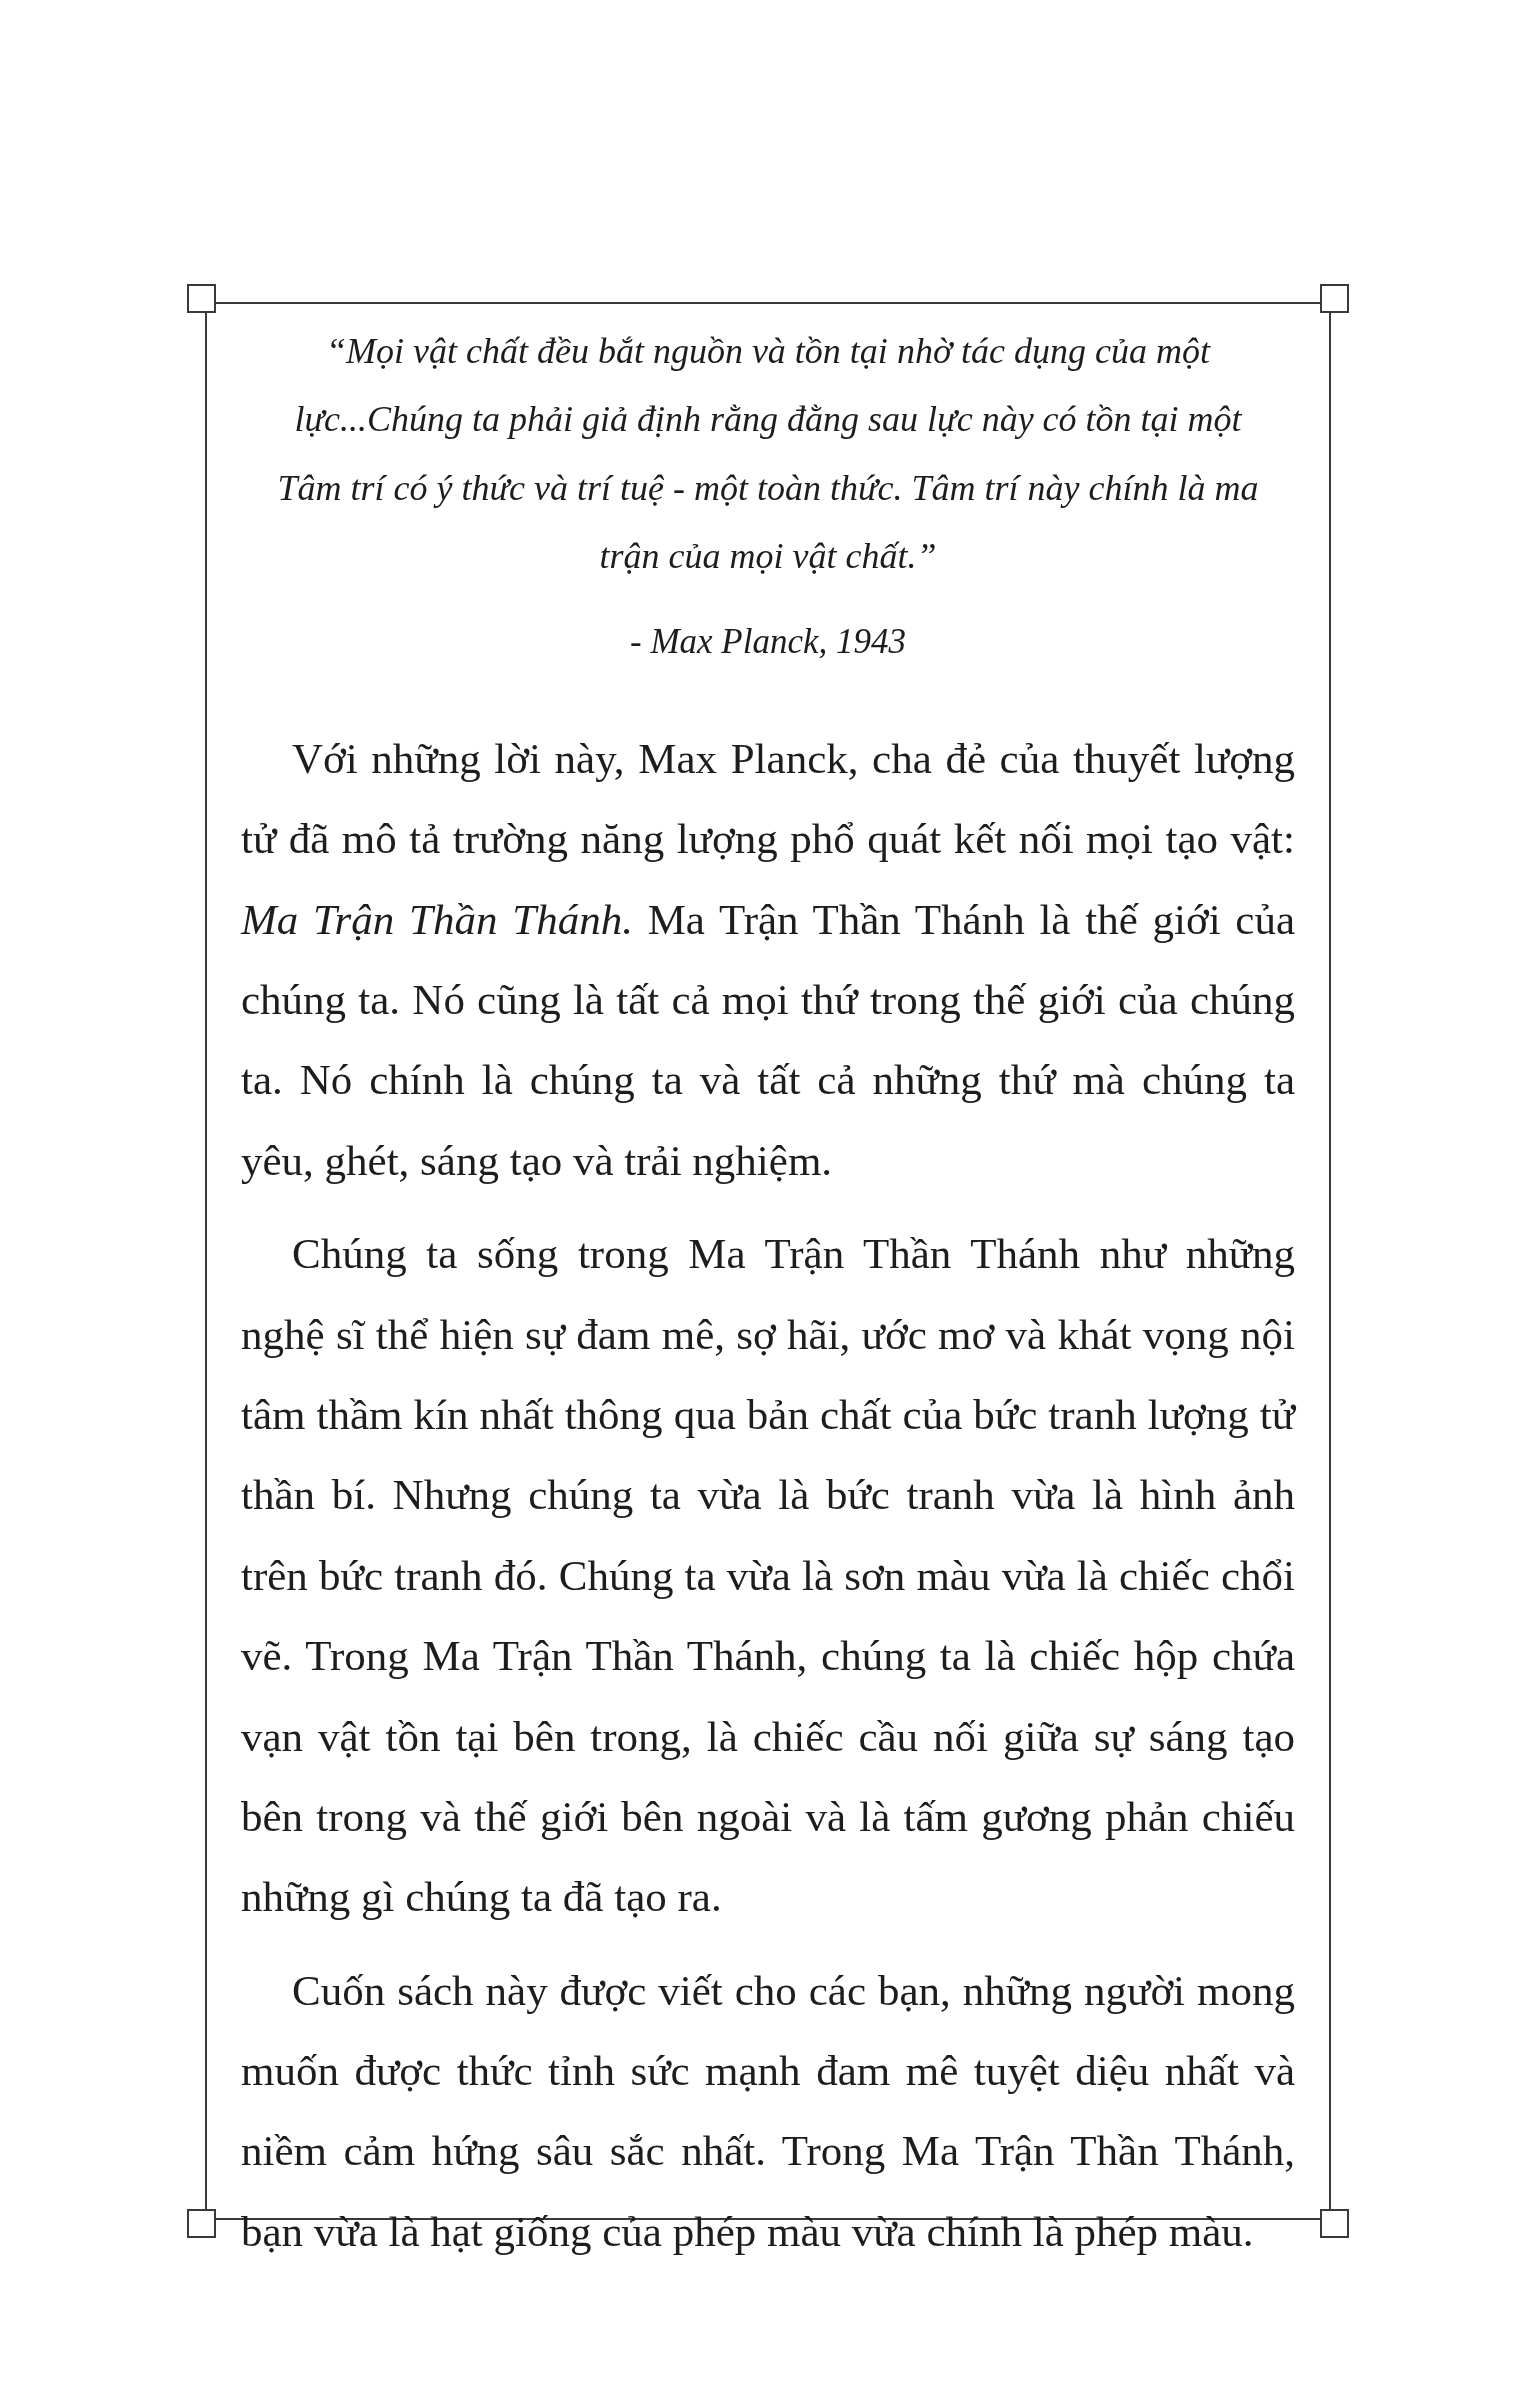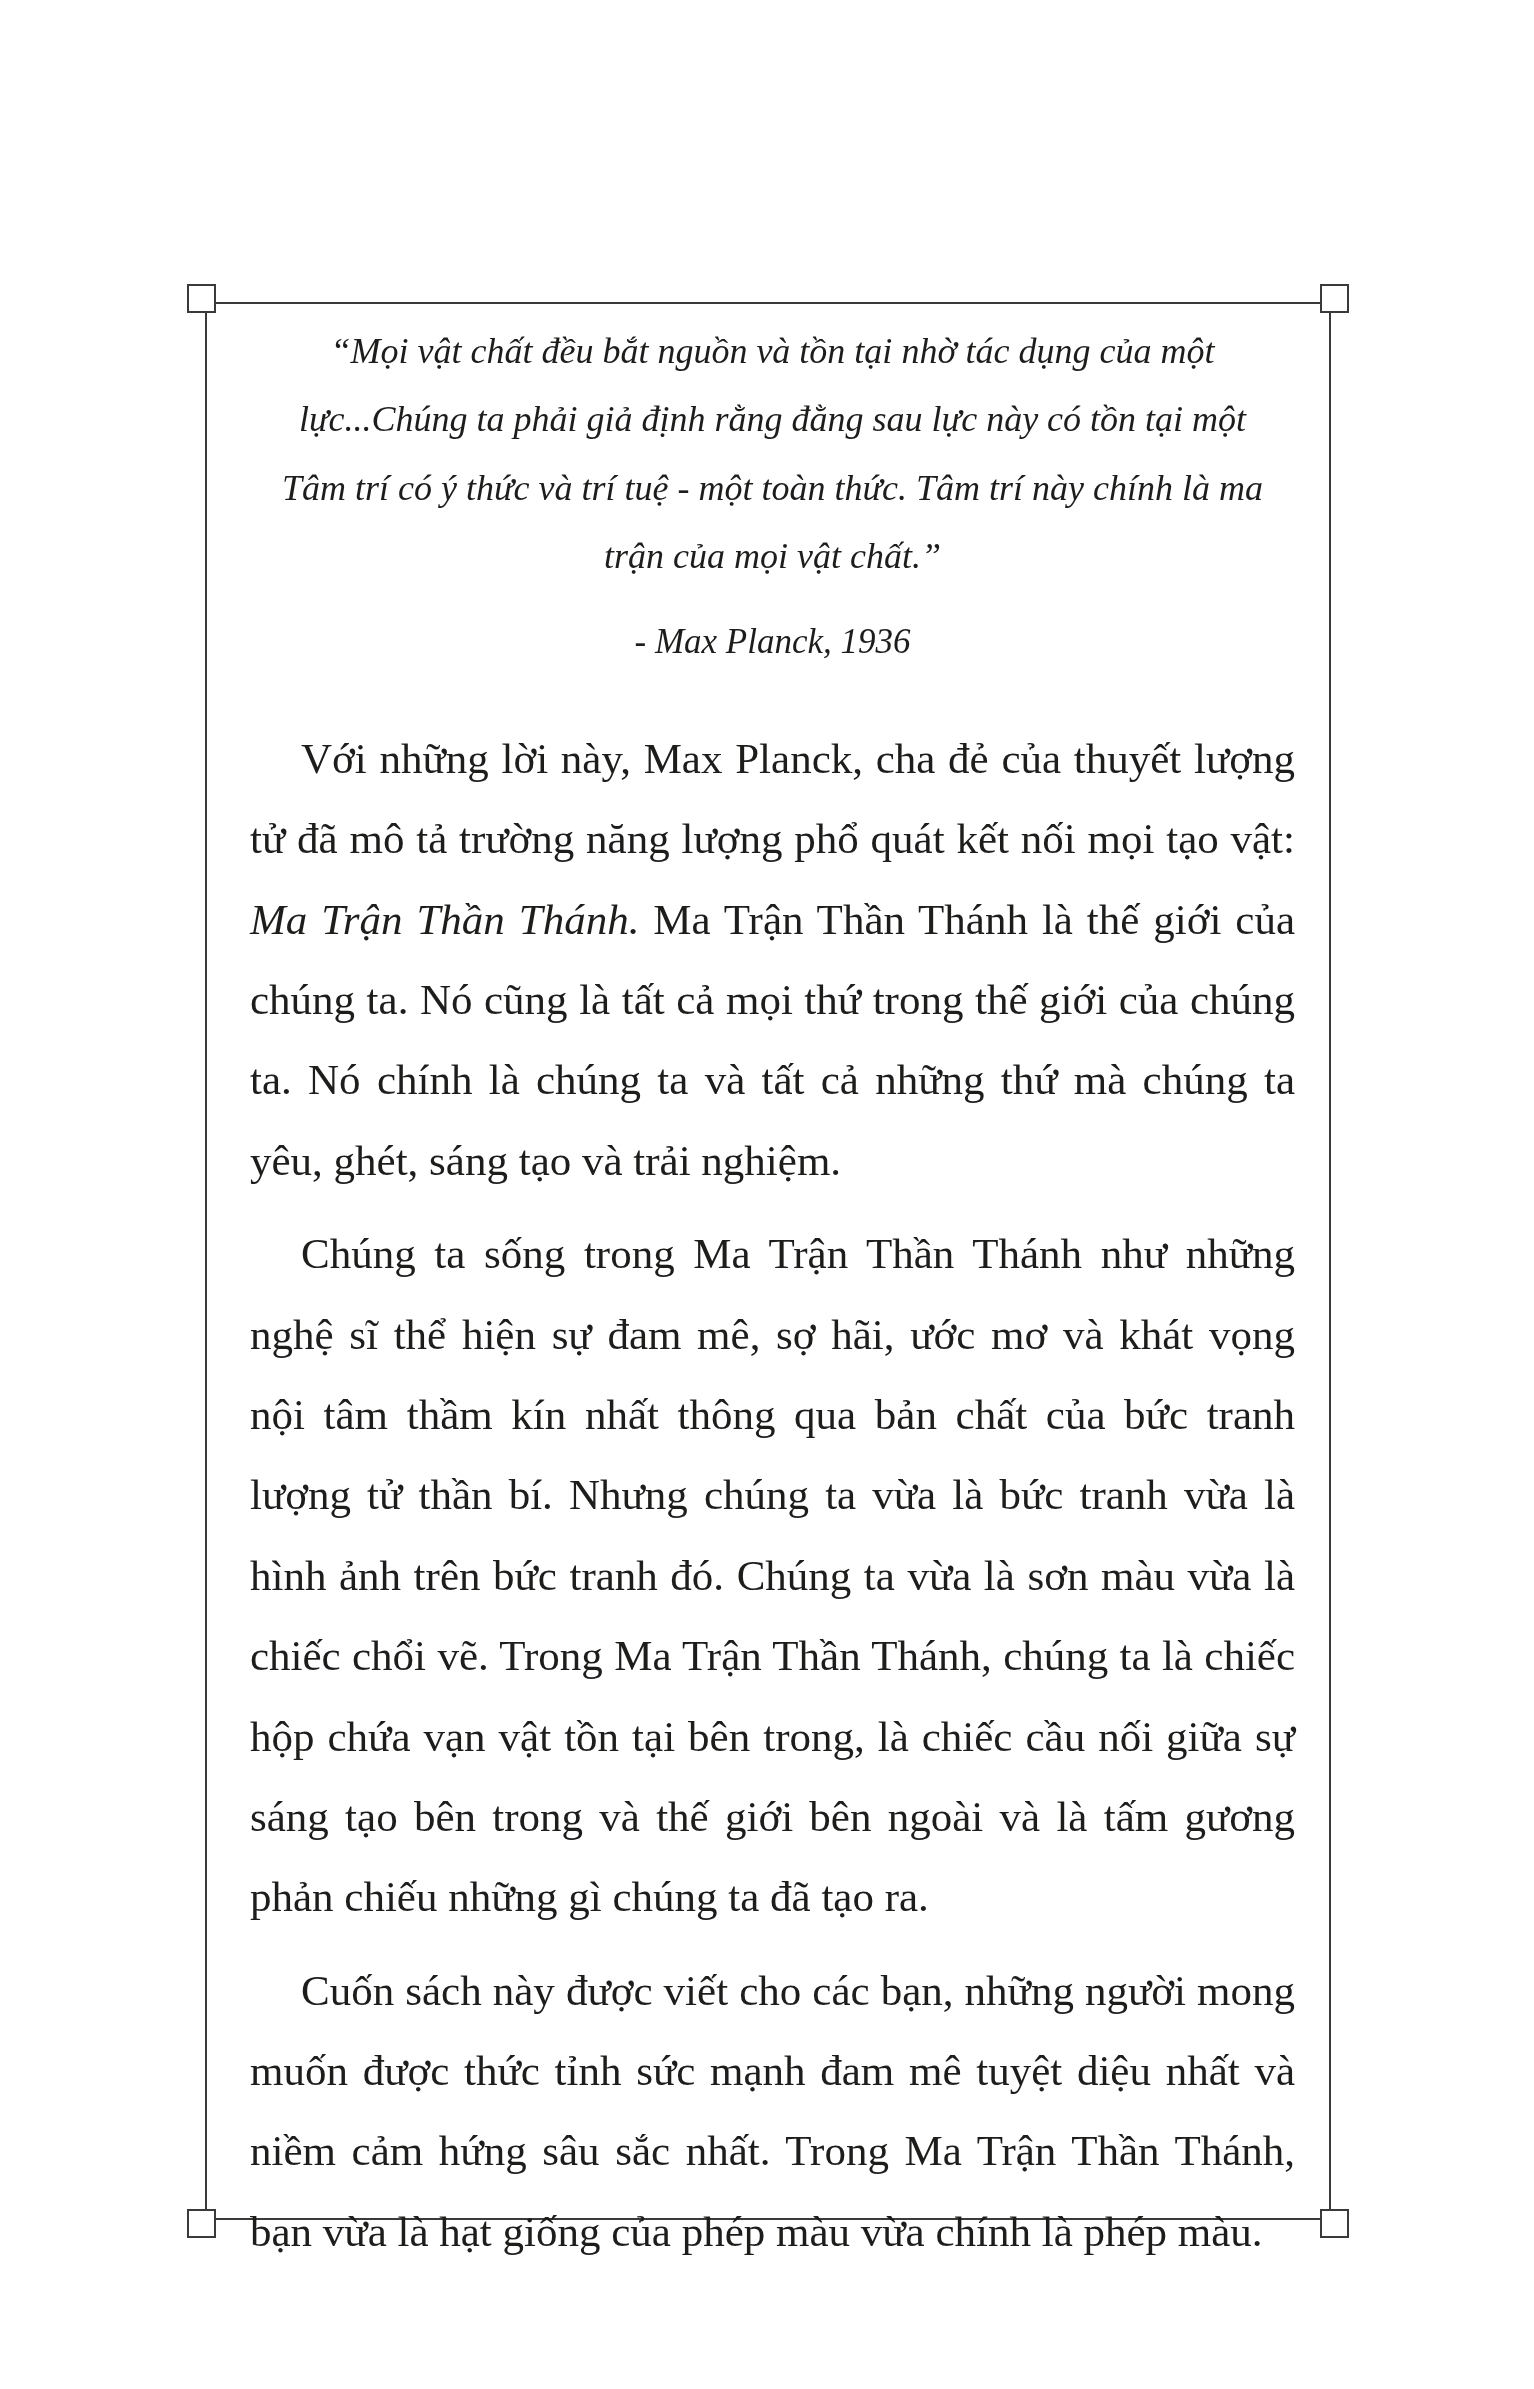--- a/index.html
+++ b/index.html
@@ -32,21 +32,20 @@
     height:29px;
     border:2.4px solid var(--frame);
     background:var(--background);
   }
   .corner.tl{ top:-20px; left:-20px; }
   .corner.tr{ top:-20px; right:-20px; }
   .corner.bl{ bottom:-20px; left:-20px; }
   .corner.br{ bottom:-20px; right:-20px; }
   .content{
     padding:12.8px 34px 0 34px;
-    margin-left:9px;
   }
   .epigraph{
     font-style:italic;
     text-align:center;
     font-size:36px;
     line-height:1.9;
     padding:0 21px;
   }
   .attribution{
     font-style:italic;
@@ -75,21 +74,21 @@
 <div class="page">
   <div class="frame">
     <div class="corner tl"></div>
     <div class="corner tr"></div>
     <div class="corner bl"></div>
     <div class="corner br"></div>
 
     <div class="content">
       <div class="epigraph">“Mọi vật chất đều bắt nguồn và tồn tại nhờ tác dụng của một lực...Chúng ta phải giả định rằng đằng sau lực này có tồn tại một Tâm trí có ý thức và trí tuệ - một toàn thức. Tâm trí này chính là ma trận của mọi vật chất.”</div>
 
-      <div class="attribution">- Max Planck, 1936</div>
+      <div class="attribution">- Max Planck, 1943</div>
 
       <p class="body-para first"><span>Với những lời này, Max Planck, cha đẻ của thuyết lượng tử đã mô tả trường năng lượng phổ quát kết nối mọi tạo vật: </span><em class="inline-italic">Ma Trận Thần Thánh.</em><span> Ma Trận Thần Thánh là thế giới của chúng ta. Nó cũng là tất cả mọi thứ trong thế giới của chúng ta. Nó chính là chúng ta và tất cả những thứ mà chúng ta yêu, ghét, sáng tạo và trải nghiệm.</span></p>
 
       <p class="body-para">Chúng ta sống trong Ma Trận Thần Thánh như những nghệ sĩ thể hiện sự đam mê, sợ hãi, ước mơ và khát vọng nội tâm thầm kín nhất thông qua bản chất của bức tranh lượng tử thần bí. Nhưng chúng ta vừa là bức tranh vừa là hình ảnh trên bức tranh đó. Chúng ta vừa là sơn màu vừa là chiếc chổi vẽ. Trong Ma Trận Thần Thánh, chúng ta là chiếc hộp chứa vạn vật tồn tại bên trong, là chiếc cầu nối giữa sự sáng tạo bên trong và thế giới bên ngoài và là tấm gương phản chiếu những gì chúng ta đã tạo ra.</p>
 
       <p class="body-para">Cuốn sách này được viết cho các bạn, những người mong muốn được thức tỉnh sức mạnh đam mê tuyệt diệu nhất và niềm cảm hứng sâu sắc nhất. Trong Ma Trận Thần Thánh, bạn vừa là hạt giống của phép màu vừa chính là phép màu.</p>
     </div>
   </div>
 </div>
 

